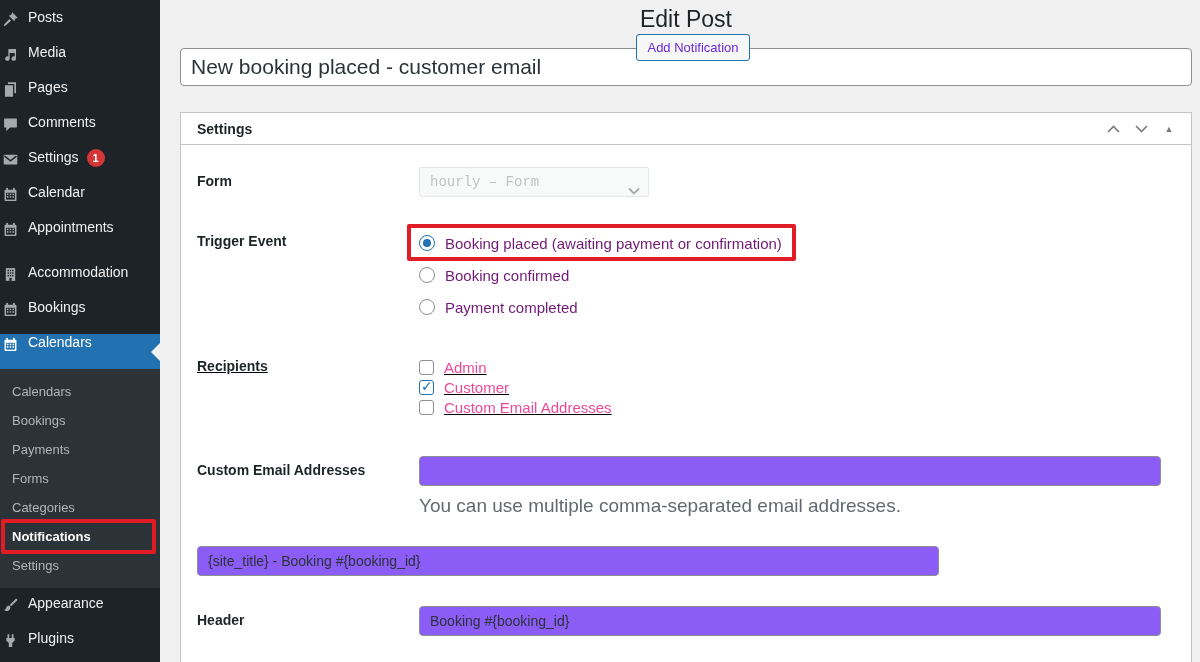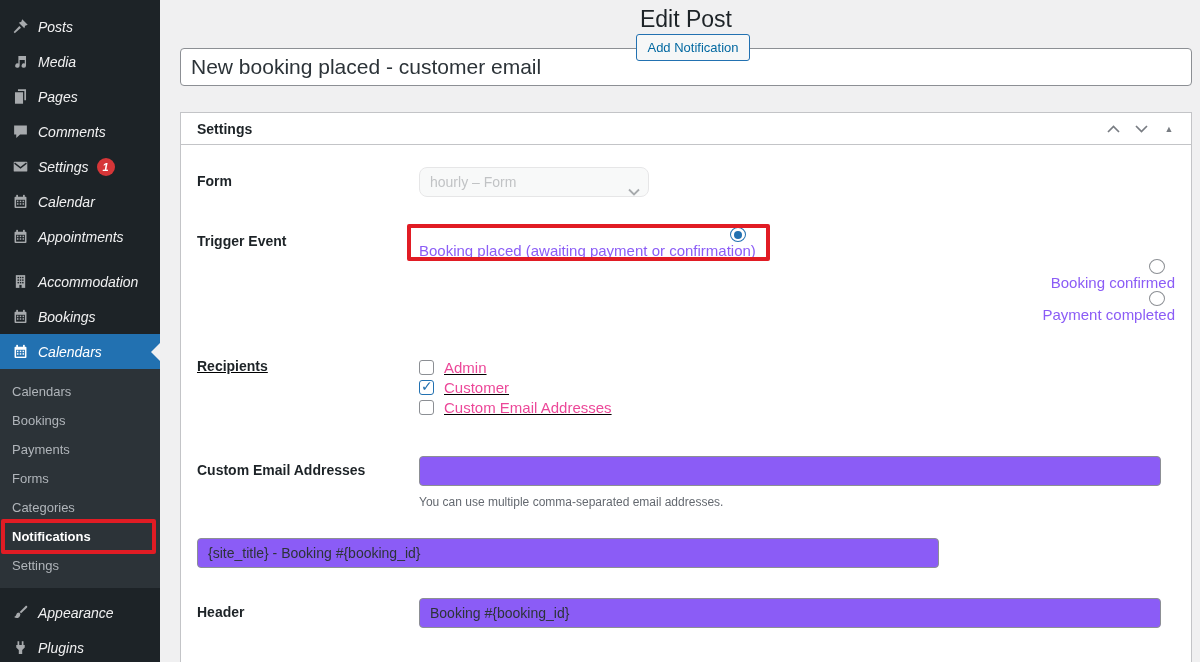--- a/index.html
+++ b/index.html
@@ -4,21 +4,21 @@
 <style>
   * { margin:0; padding:0; box-sizing:border-box; }
   html,body { width:1200px; height:662px; overflow:hidden;
     font-family:"Liberation Sans","DejaVu Sans",sans-serif; background:#f0f0f1; }
 
   .page { display:flex; width:1200px; height:662px; }
 
   
   .sidebar { width:160px; min-width:160px; height:662px; background:#1d2327; color:#f0f0f1; position:relative; }
   .menu-top { padding-top:9px; }
-  .menu-item { position:relative; height:35px; display:flex; align-items:center; padding-left:10px; cursor:pointer;font-style:italic; }
+  .menu-item { position:relative; height:35px; display:flex; cursor:pointer; }
   .menu-item .mi-icon { width:20px; height:20px; display:flex; align-items:center; justify-content:center; margin-right:8px; }
   .menu-item svg { width:17px; height:17px; fill:#a7aaad; }
   .menu-item svg .hole { fill:#1d2327; }
   .menu-item svg .flap { stroke:#1d2327; stroke-width:1.6; fill:none; }
   .menu-item .mi-label { font-size:14px; color:#f0f0f1; }
   .menu-item.gap-before { margin-top:10px; }
   .menu-item.active { background:#2271b1; }
   .menu-item.active svg { fill:#fff; }
   .menu-item.active svg .hole { fill:#2271b1; }
   .menu-item.active .mi-label { color:#fff; }
@@ -33,21 +33,21 @@
   .submenu-item.current { color:#fff; font-weight:bold; }
   .red-box { position:absolute; border:4px solid #e11c24; border-radius:2px; pointer-events:none; }
   .notif-red-box { left:1px; right:4px; top:-3px; bottom:-3px; }
 
   .menu-bottom { margin-top:7px; }
 
   
   .content { flex:1; padding:0 8px 0 20px; }
   .page-header { display:flex; align-items:center; margin-top:4px; height:34px;flex-direction:column; }
   .page-header h1 { font-size:23px; font-weight:400; color:#1d2327; line-height:30px; }
-  .add-btn { margin-left:14px; background:#f6f7f7; border:1px solid #2271b1; color:#0369a1;
+  .add-btn { margin-left:14px; background:#f6f7f7; border:1px solid #2271b1; color:#6d28d9;
     font-size:13px; padding:5px 10px; border-radius:3px; cursor:pointer; font-family:inherit; }
 
   .title-input { display:block; width:1012px; height:38px; margin-top:10px; border:1px solid #8c8f94;
     border-radius:4px; background:#fff; font-size:21px; color:#2c3338; padding:3px 10px; font-family:inherit; }
 
   .postbox { margin-top:26px; background:#fff; border:1px solid #c3c4c7; width:1012px; }
   .postbox-header { height:32px; display:flex; align-items:center; justify-content:space-between;
     border-bottom:1px solid #c3c4c7; padding:0 8px 0 16px; }
   .postbox-header h2 { font-size:14px; font-weight:bold; color:#1d2327; }
   .handle-actions { display:flex; align-items:center; }
@@ -58,46 +58,46 @@
 
   .postbox-body { padding:22px 16px 60px 16px; }
   .form-row { display:flex; margin-bottom:30px; }
   .row-label { width:222px; min-width:222px; font-size:14px; font-weight:bold; color:#1d2327; padding-top:6px; }
   .row-label.tight { padding-top:1px; }
   .row-field { flex:1; }
 
   
   .select-wrap { position:relative; width:230px; }
   .form-select { width:230px; height:30px; appearance:none; -webkit-appearance:none;
-    background:#f6f7f7; border:1px solid #dcdcde; border-radius:8px; color:#a7aaad;
-    font-size:14px; padding:0 28px 0 10px; font-family:Liberation Sans, sans-serif; }
+    background:#f6f7f7; border:1px solid #dcdcde; border-radius:2px; color:#a7aaad;
+    font-size:14px; padding:0 28px 0 10px; font-family:Liberation Mono, monospace; }
   .select-chevron { position:absolute; right:9px; top:9px; pointer-events:none; }
   .select-chevron svg { stroke:#a7aaad; fill:none; stroke-width:1.8; }
 
   
-  .radio-option { display:flex; align-items:flex-end; height:32px; font-size:15px; color:#8b5cf6; cursor:pointer;flex-direction:column; }
+  .radio-option { display:flex; align-items:center; height:32px; font-size:15px; color:#701a75; cursor:pointer; }
   .radio { width:16px; height:16px; min-width:16px; border:1px solid #8c8f94; border-radius:50%;
     background:#fff; margin-right:10px; position:relative; }
   .radio.checked { border-color:#2271b1; }
   .radio.checked::after { content:""; position:absolute; left:3px; top:3px; width:8px; height:8px;
     border-radius:50%; background:#2271b1; }
   .annotated { position:relative; display:inline-flex; }
   .trigger-red-box { left:-12px; right:-14px; top:-3px; bottom:-2px; }
 
   
   .check-option { display:flex; align-items:center; height:20px; font-size:15px; color:#ec4899; cursor:pointer; }
   .checkbox { width:15px; height:15px; min-width:15px; border:1px solid #8c8f94; border-radius:3px;
     background:#fff; margin-right:10px; position:relative; }
   .checkbox.checked { border-color:#2271b1; }
   .checkbox.checked::after { content:"\2713"; position:absolute; left:1px; top:-3px;
     color:#2271b1; font-size:14px; font-weight:bold; }
 
   .text-input { width:742px; height:30px; border:1px solid #8c8f94; border-radius:4px; background:#8b5cf6;
     font-size:14px; color:#2c3338; padding:0 10px; font-family:inherit; }
-  .field-hint { font-size:12px; color:#646970; margin-top:9px; }
+  .field-hint { font-size:19px; color:#646970; margin-top:9px; }
 </style>
 </head>
 <body>
 
 <div class="page">
 
   <aside class="sidebar">
     <nav class="menu-top">
 
       <div class="menu-item">

